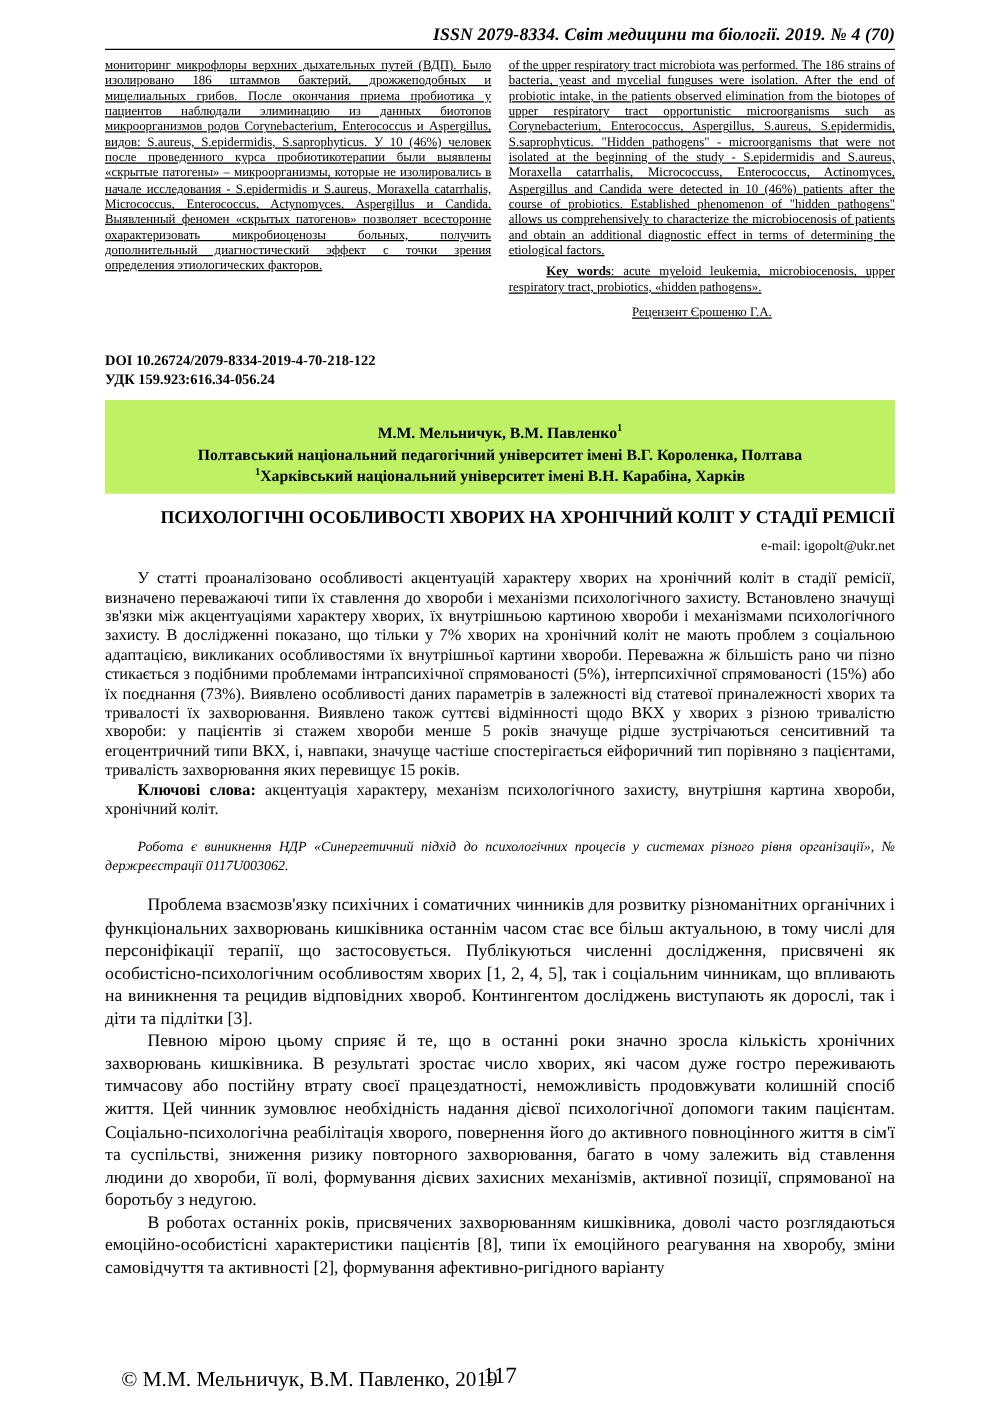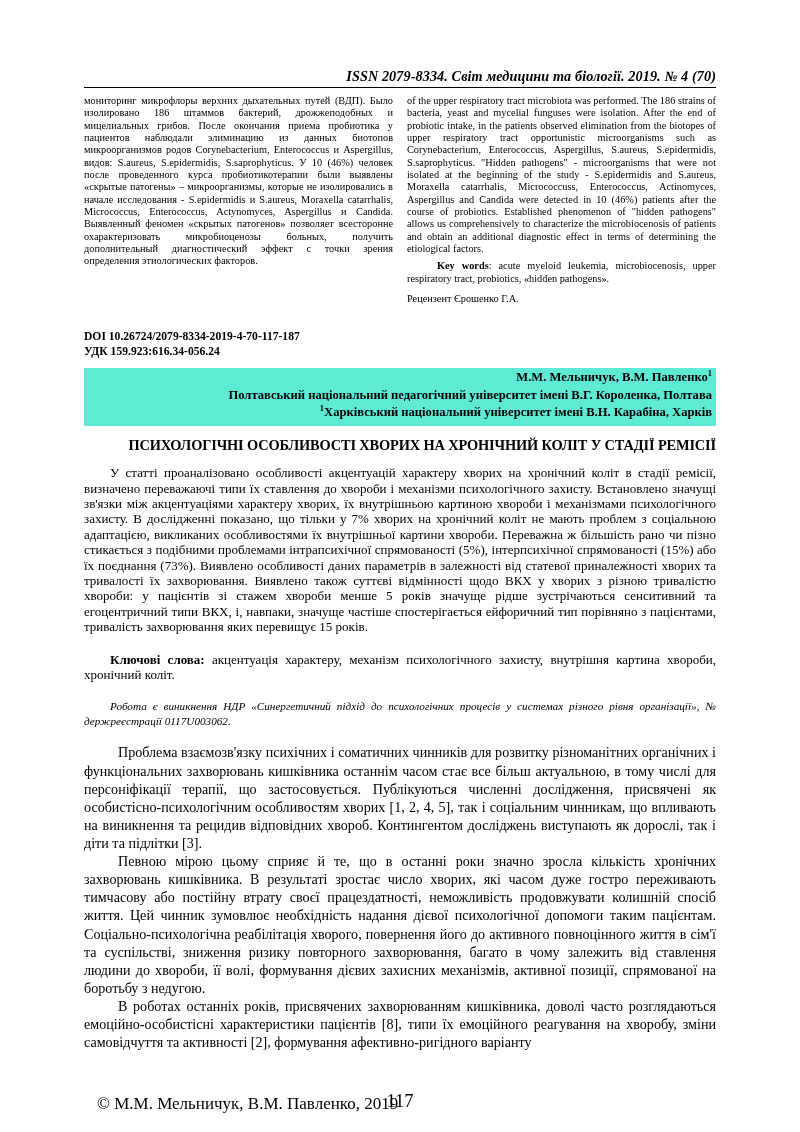--- a/index.html
+++ b/index.html
@@ -24,72 +24,73 @@
     width: 632px;
   }
 
   
   .running-head {
     text-align: right;
     font-style: italic;
     font-weight: bold;
     font-size: 14.2px;
     letter-spacing: 0.1px;
-    padding-top: 68px;
+    padding-top: 20px;
     padding-bottom: 2px;
   }
   .head-rule {
     border-bottom: 1.6px solid #000;
     margin-bottom: 7px;
   }
 
   
   .cols {
     display: flex;
     gap: 14px;
   }
   .col {
     width: 309px;
     font-size: 10.3px;
     line-height: 1.2;
     text-align: justify;
     hyphens: none;
+    text-decoration: underline;
   }
   .col p {
     margin: 0;
   }
   .kw {
     margin-top: 5px !important;
     text-indent: 22px;
   }
   .kw b { font-weight: bold; }
   .kw-en { margin-top: 5px !important; text-indent: 30px; }
   .sig {
-    text-align: left;
+    text-align: center;
     margin-top: 8px !important;
     font-size: 10.3px;
   }
 
   
   .doi-block {
     margin-top: 23px;
     font-weight: bold;
     font-size: 11.6px;
     line-height: 1.3;
   }
 
   
   .author-banner {
     margin-top: 9px;
-    background: #5eead4;
-    text-align: right;
+    background: #bef264;
+    text-align: center;
     font-weight: bold;
     font-size: 12.6px;
     line-height: 1.42;
-    padding: 1px 4px 4px 4px;
+    padding: 18px 4px 4px 4px;
     box-sizing: border-box;
   }
   .author-banner .sup {
     font-size: 8.4px;
     vertical-align: super;
     line-height: 0;
   }
 
   
   .article-title {
@@ -106,21 +107,21 @@
   }
 
   
   .abstract {
     margin-top: 11px;
     font-size: 13px;
     line-height: 1.185;
     text-align: justify;
   }
   .abstract p { margin: 0; text-indent: 26px; }
-  .abstract .kw-ua { margin-top: 17px; font-family: Liberation Serif, serif; }
+  .abstract .kw-ua { margin-top: 0; font-family: Liberation Serif, serif; }
 
   
   .funding {
     margin-top: 17px;
     font-size: 11.2px;
     font-style: italic;
     line-height: 1.3;
     text-align: justify;
     text-indent: 26px;
   }
@@ -175,32 +176,33 @@
         <p>мониторинг микрофлоры верхних дыхательных путей (ВДП). Было изолировано 186 штаммов бактерий, дрожжеподобных и мицелиальных грибов. После окончания приема пробиотика у пациентов наблюдали элиминацию из данных биотопов микроорганизмов родов Corynebacterium, Enterococcus и Aspergillus, видов: S.aureus, S.epidermidis, S.saprophyticus. У 10 (46%) человек после проведенного курса пробиотикотерапии были выявлены «скрытые патогены» – микроорганизмы, которые не изолировались в начале исследования - S.epidermidis и S.aureus, Moraxella catarrhalis, Micrococcus, Enterococcus, Actynomyces, Aspergillus и Candida. Выявленный феномен «скрытых патогенов» позволяет всесторонне охарактеризовать микробиоценозы больных, получить дополнительный диагностический эффект с точки зрения определения этиологических факторов.</p>
       </div>
       <div class="col">
         <p>of the upper respiratory tract microbiota was performed. The 186 strains of bacteria, yeast and mycelial funguses were isolation. After the end of probiotic intake, in the patients observed elimination from the biotopes of upper respiratory tract opportunistic microorganisms such as Corynebacterium, Enterococcus, Aspergillus, S.aureus, S.epidermidis, S.saprophyticus. "Hidden pathogens" - microorganisms that were not isolated at the beginning of the study - S.epidermidis and S.aureus, Moraxella catarrhalis, Micrococcuss, Enterococcus, Actinomyces, Aspergillus and Candida were detected in 10 (46%) patients after the course of probiotics. Established phenomenon of "hidden pathogens" allows us comprehensively to characterize the microbiocenosis of patients and obtain an additional diagnostic effect in terms of determining the etiological factors.</p>
         <p class="kw-en"><b>Key words</b><span>: acute myeloid leukemia, microbiocenosis, upper respiratory tract, probiotics, «hidden pathogens».</span></p>
         <p class="sig">Рецензент Єрошенко Г.А.</p>
       </div>
     </div>
 
     <div class="doi-block">
-      <div>DOI 10.26724/2079-8334-2019-4-70-117-187</div>
+      <div>DOI 10.26724/2079-8334-2019-4-70-218-122</div>
       <div>УДК 159.923:616.34-056.24</div>
     </div>
 
     <div class="author-banner">
       <div><span>М.М. Мельничук, В.М. Павленко</span><span class="sup">1</span></div>
       <div>Полтавський національний педагогічний університет імені В.Г. Короленка, Полтава</div>
       <div><span class="sup">1</span><span>Харківський національний університет імені В.Н. Карабіна, Харків</span></div>
     </div>
 
     <div class="article-title">ПСИХОЛОГІЧНІ ОСОБЛИВОСТІ ХВОРИХ НА ХРОНІЧНИЙ КОЛІТ У СТАДІЇ РЕМІСІЇ</div>
 
+    <div class="email-line">e-mail: igopolt@ukr.net</div>
 
     <div class="abstract">
       <p>У статті проаналізовано особливості акцентуацій характеру хворих на хронічний коліт в стадії ремісії, визначено переважаючі типи їх ставлення до хвороби і механізми психологічного захисту. Встановлено значущі зв'язки між акцентуаціями характеру хворих, їх внутрішньою картиною хвороби і механізмами психологічного захисту. В дослідженні показано, що тільки у 7% хворих на хронічний коліт не мають проблем з соціальною адаптацією, викликаних особливостями їх внутрішньої картини хвороби. Переважна ж більшість рано чи пізно стикається з подібними проблемами інтрапсихічної спрямованості (5%), інтерпсихічної спрямованості (15%) або їх поєднання (73%). Виявлено особливості даних параметрів в залежності від статевої приналежності хворих та тривалості їх захворювання. Виявлено також суттєві відмінності щодо ВКХ у хворих з різною тривалістю хвороби: у пацієнтів зі стажем хвороби менше 5 років значуще рідше зустрічаються сенситивний та егоцентричний типи ВКХ, і, навпаки, значуще частіше спостерігається ейфоричний тип порівняно з пацієнтами, тривалість захворювання яких перевищує 15 років.</p>
       <p class="kw-ua"><b>Ключові слова:</b><span> акцентуація характеру, механізм психологічного захисту, внутрішня картина хвороби, хронічний коліт.</span></p>
     </div>
 
     <div class="funding">Робота є виникнення НДР «Синергетичний підхід до психологічних процесів у системах різного рівня організації», № держреєстрації 0117U003062.</div>
 
     <div class="body-text">
       <p>Проблема взаємозв'язку психічних і соматичних чинників для розвитку різноманітних органічних і функціональних захворювань кишківника останнім часом стає все більш актуальною, в тому числі для персоніфікації терапії, що застосовується. Публікуються численні дослідження, присвячені як особистісно-психологічним особливостям хворих [1, 2, 4, 5], так і соціальним чинникам, що впливають на виникнення та рецидив відповідних хвороб. Контингентом досліджень виступають як дорослі, так і діти та підлітки [3].</p>

